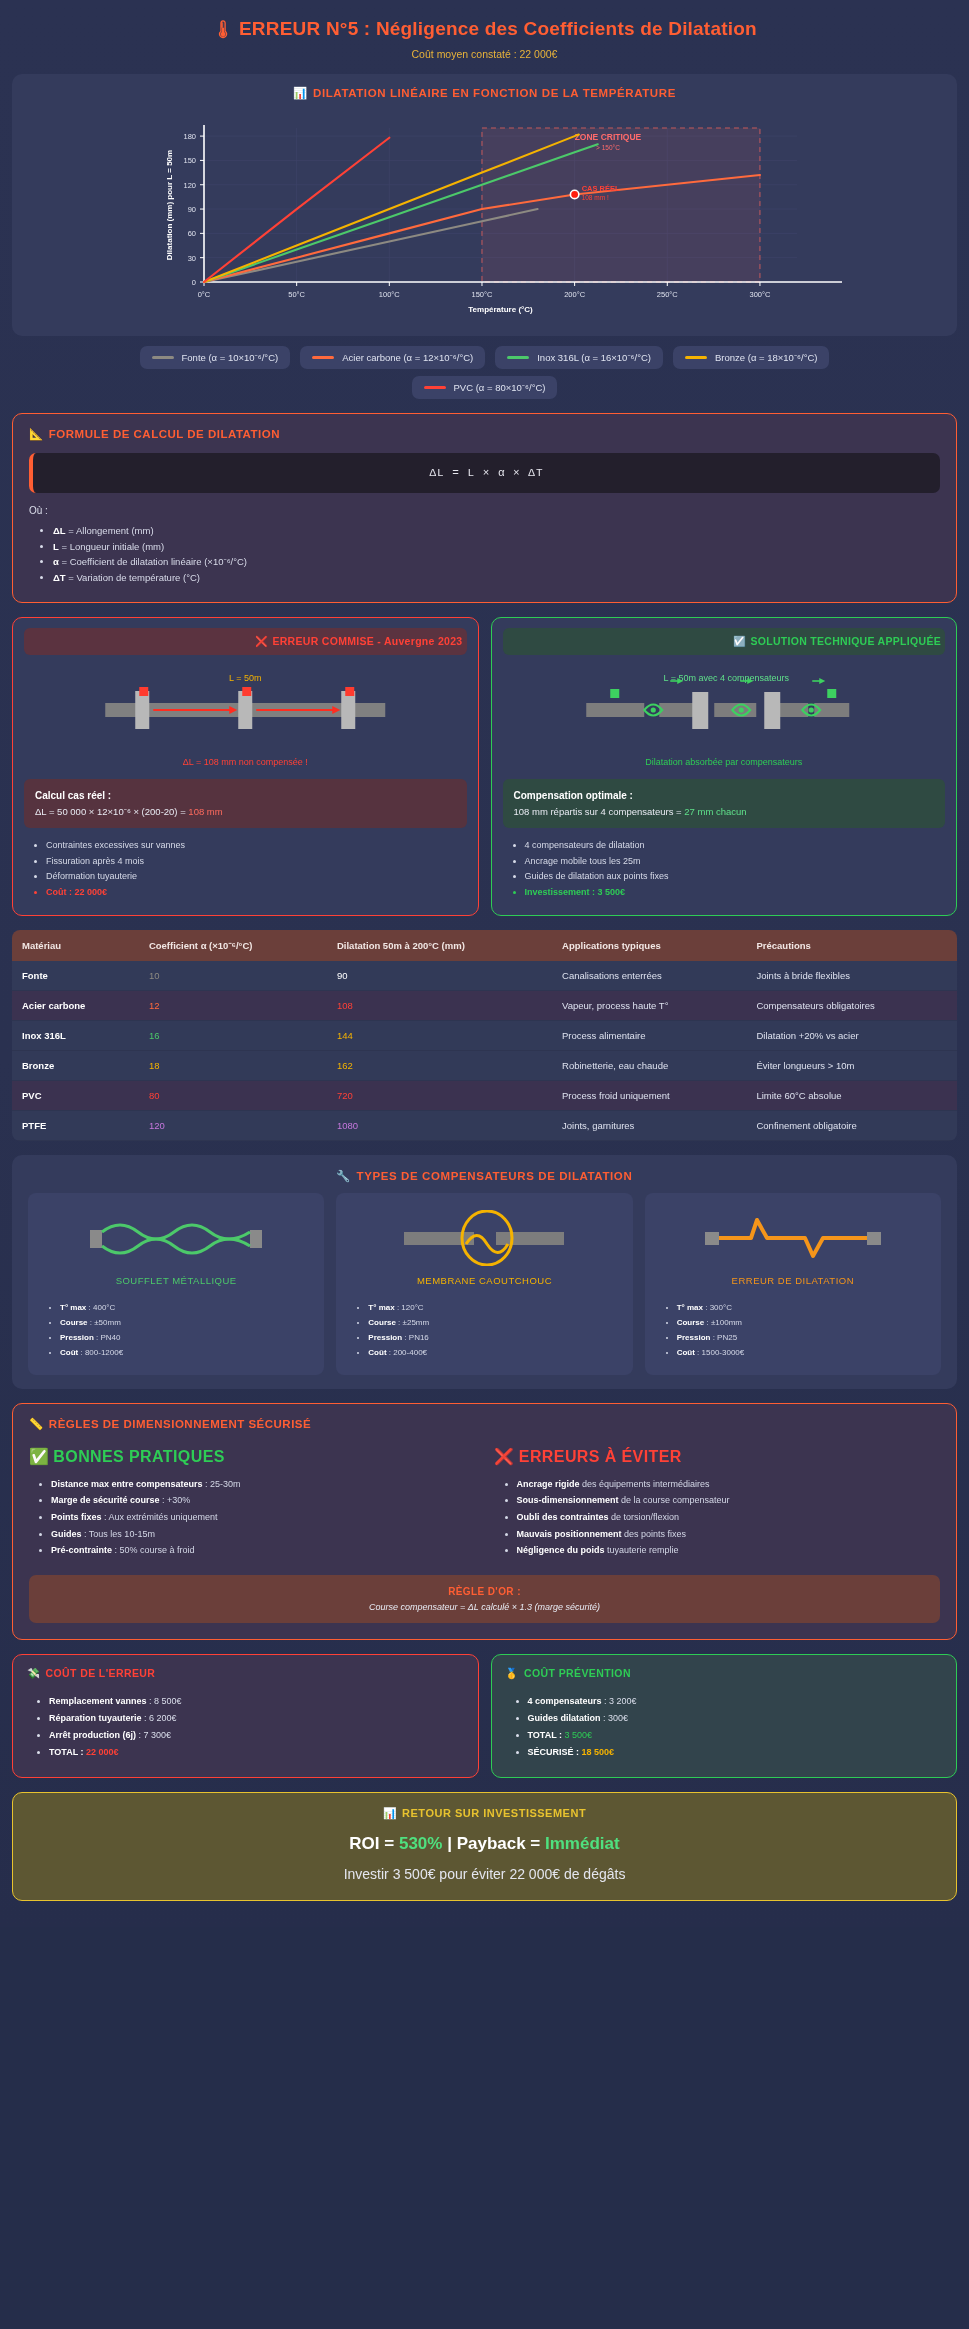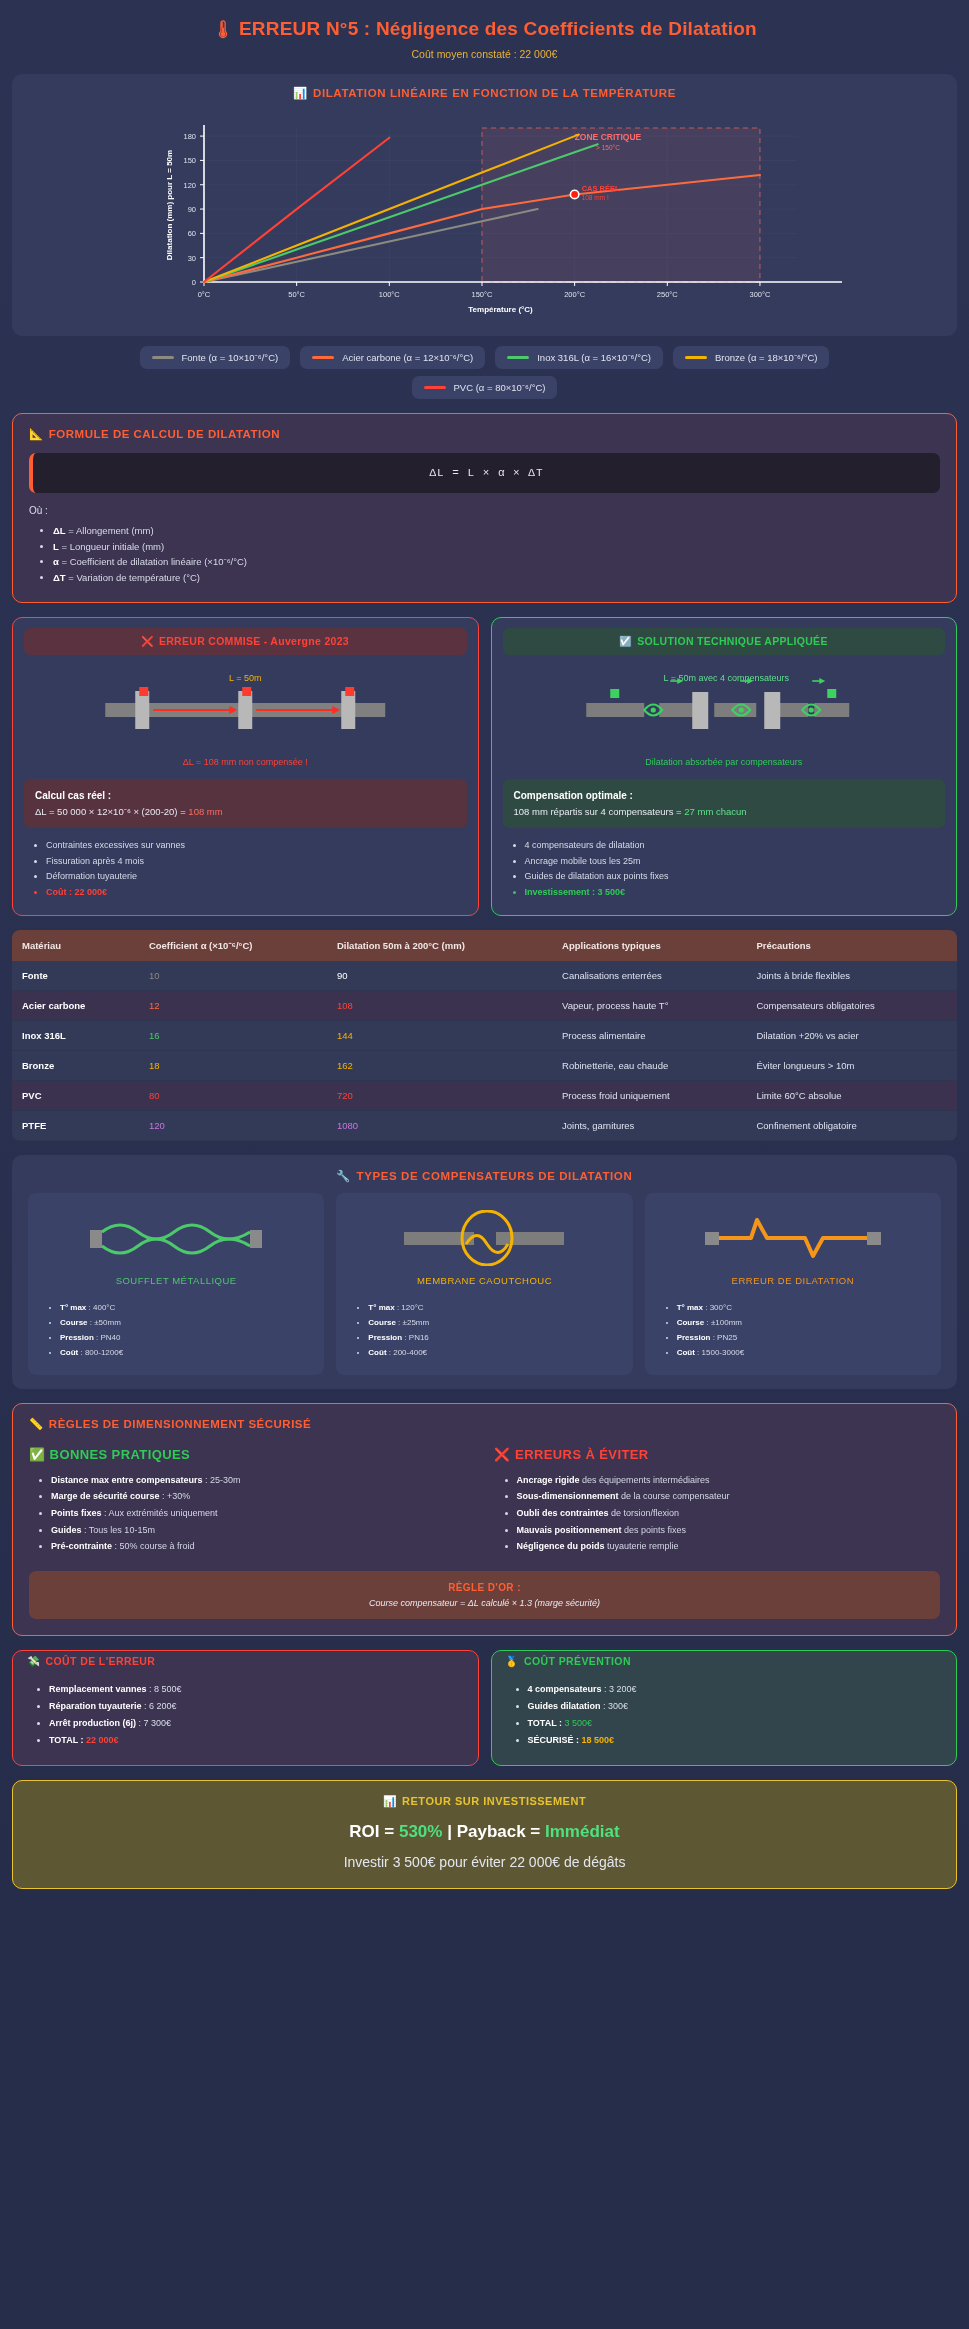--- a/index.html
+++ b/index.html
@@ -68,21 +68,21 @@
   .formula-list { list-style:disc; margin-left:24px; }
   .formula-list li { font-size:9.5px; color:#d9dcea; line-height:1.65; }
   .formula-list li b { color:#ffffff; }
 
   
   .compare { display:flex; gap:12px; margin:0 12px 14px; }
   .compare-col { flex:1; border-radius:10px; padding:10px 11px 14px; }
   .col-error { border:1.3px solid #ff4136; background:#343b5c; }
   .col-solution { border:1.3px solid #2ecc55; background:#343b5c; }
   .col-head {
-    text-align:center; font-size:10.5px; font-weight:bold; letter-spacing:.3px;
+    text-align:right; font-size:10.5px; font-weight:bold; letter-spacing:.3px;
     border-radius:6px; padding:7px 4px; margin-bottom:8px;
   }
   .col-head.err { background:#5b3340; color:#ff4136; }
   .col-head.sol { background:#2f4a42; color:#2ecc55; }
   .col-head .ic { margin-right:4px; }
   .diagram { height:92px; position:relative; margin:4px 0 2px;}
   .diagram-caption { text-align:center; font-size:9px; margin-top:1px; }
   .cap-err { color:#ff4136; }
   .cap-sol { color:#2ecc55; }
   .calc-box { border-radius:6px; padding:9px 11px; margin:12px 0 10px; font-size:9.5px; line-height:1.6;}
@@ -117,36 +117,36 @@
   .comp-list li { font-size:8px; color:#d4d8e7; line-height:1.9; }
   .comp-list li b { color:#fff; }
 
   
   .rules-panel {
     margin:0 12px 14px; border:1.4px solid #ff5e33; border-radius:10px;
     background:#3c3450; padding:13px 16px 16px;
   }
   .rules-grid { display:flex; gap:20px; margin-top:16px; }
   .rules-col { flex:1; }
-  .rules-sub { font-size:13px; font-weight:bold; letter-spacing:.4px; margin-bottom:10px;}
+  .rules-sub { font-size:16px; font-weight:bold; letter-spacing:.4px; margin-bottom:10px;}
   .rules-sub.good { color:#2ecc55; }
   .rules-sub.bad { color:#ff4136; }
   .rules-sub .ic { margin-right:4px; }
   .rules-list { list-style:disc; margin-left:22px; }
   .rules-list li { font-size:9px; color:#d4d8e7; line-height:1.85; }
   .rules-list li b { color:#ffffff; }
   .golden {
     margin-top:16px; background:#6b3f3a; border-radius:7px; padding:11px 10px; text-align:center;
   }
   .golden-t { font-size:10px; font-weight:bold; color:#ff5e33; letter-spacing:.4px;}
   .golden-s { font-size:9px; color:#e7eaf3; margin-top:5px;font-style:italic;}
 
   
   .cost-grid { display:flex; gap:12px; margin:0 12px 14px; }
-  .cost-card { flex:1; border-radius:10px; padding:4px 14px 16px; background:#3c3450;}
+  .cost-card { flex:1; border-radius:10px; padding:12px 14px 16px; background:#3c3450;}
   .cost-err { border:1.3px solid #ff4136; }
   .cost-prev { border:1.3px solid #2ecc55; background:#32444c;}
   .cost-head { font-size:10.5px; font-weight:bold; letter-spacing:.4px; margin-bottom:13px;}
   .cost-head.e { color:#ff4136; }
   .cost-head.p { color:#2ecc55; }
   .cost-head .ic { margin-right:5px; }
   .cost-list { list-style:disc; margin-left:22px; }
   .cost-list li { font-size:9px; color:#dbdfec; line-height:1.9; }
   .cost-list li b { color:#ffffff; }
 

